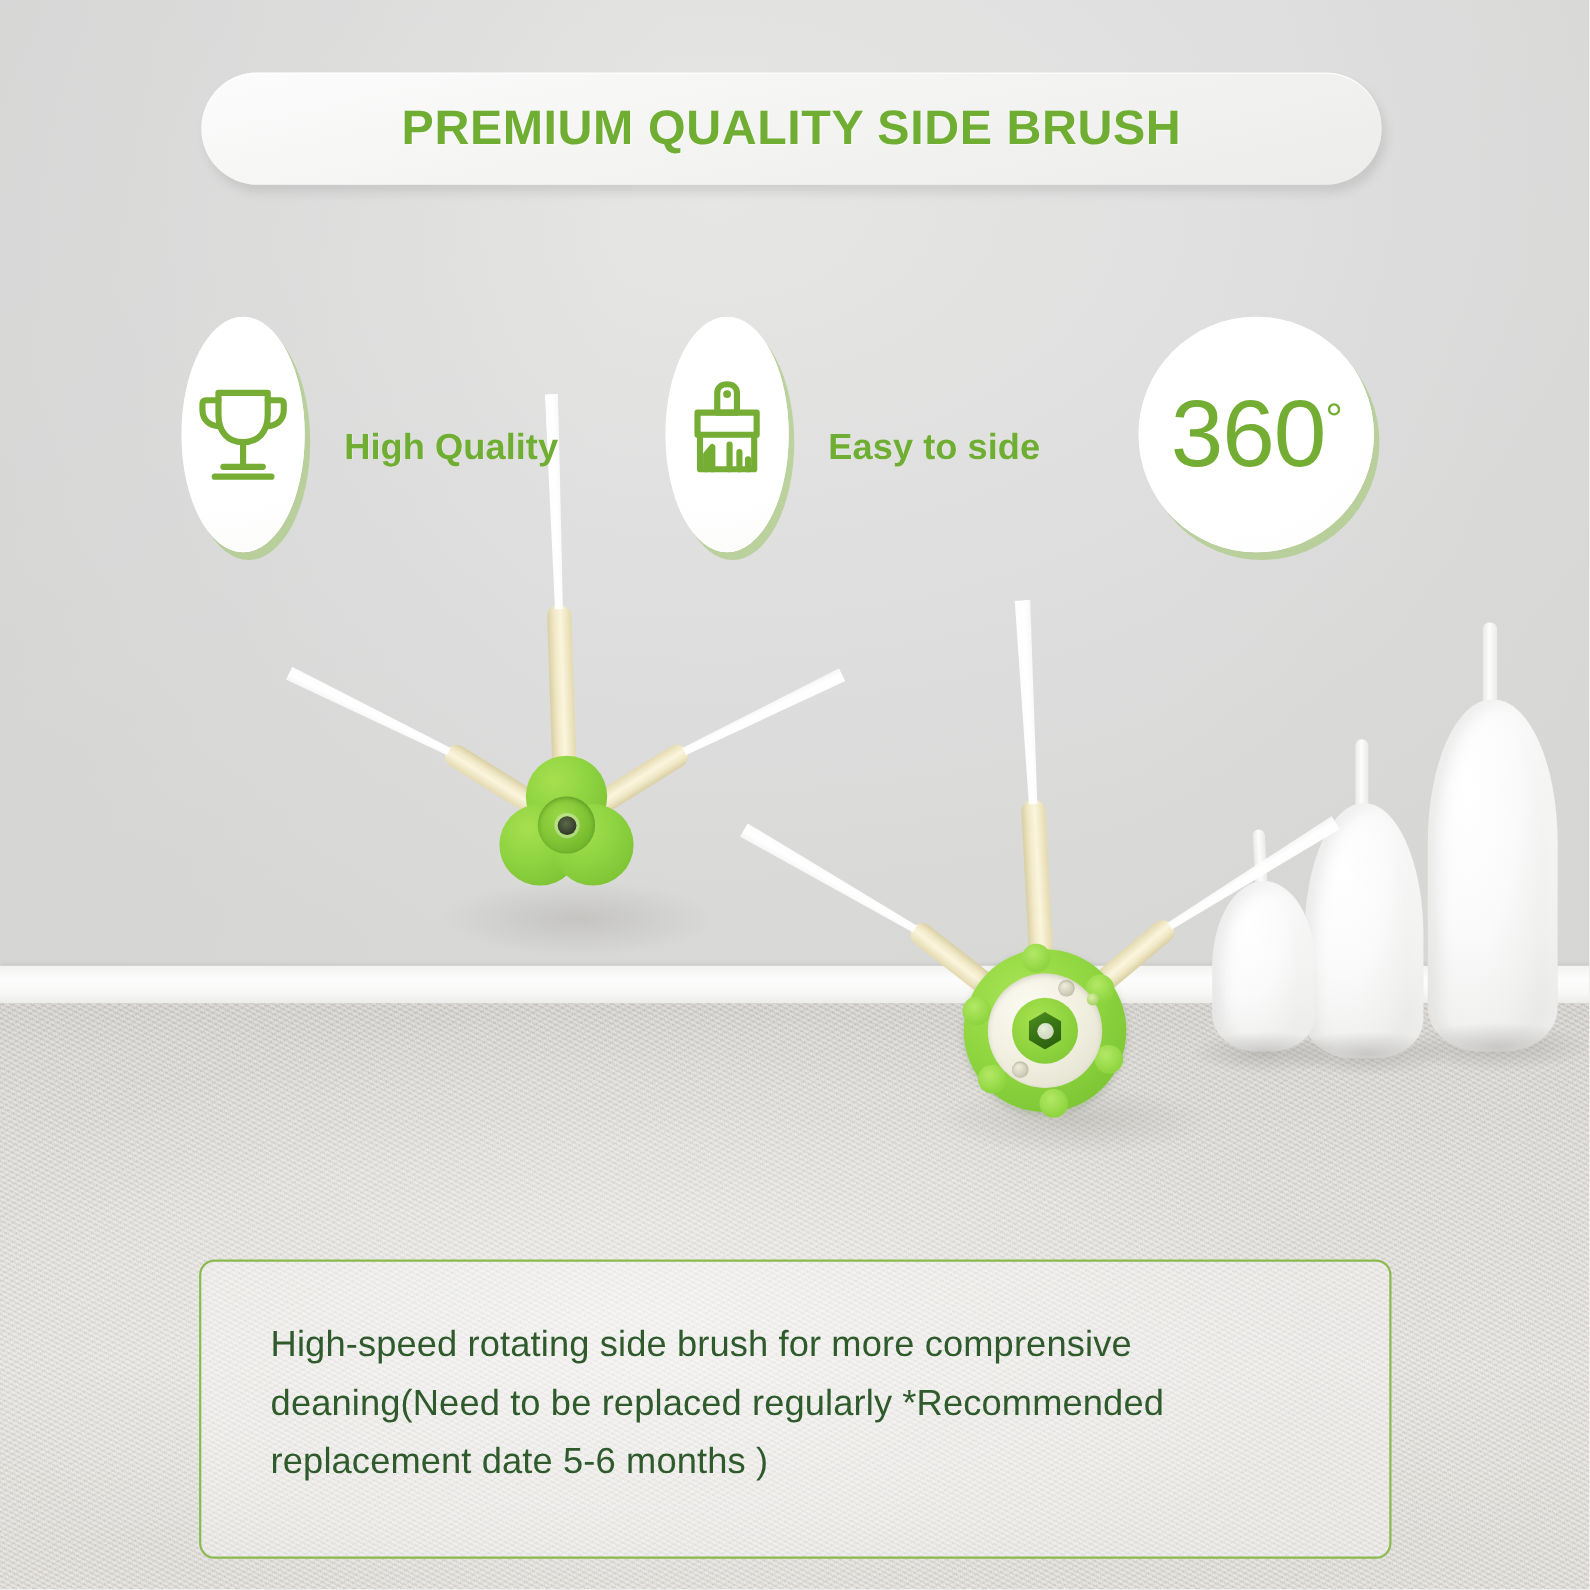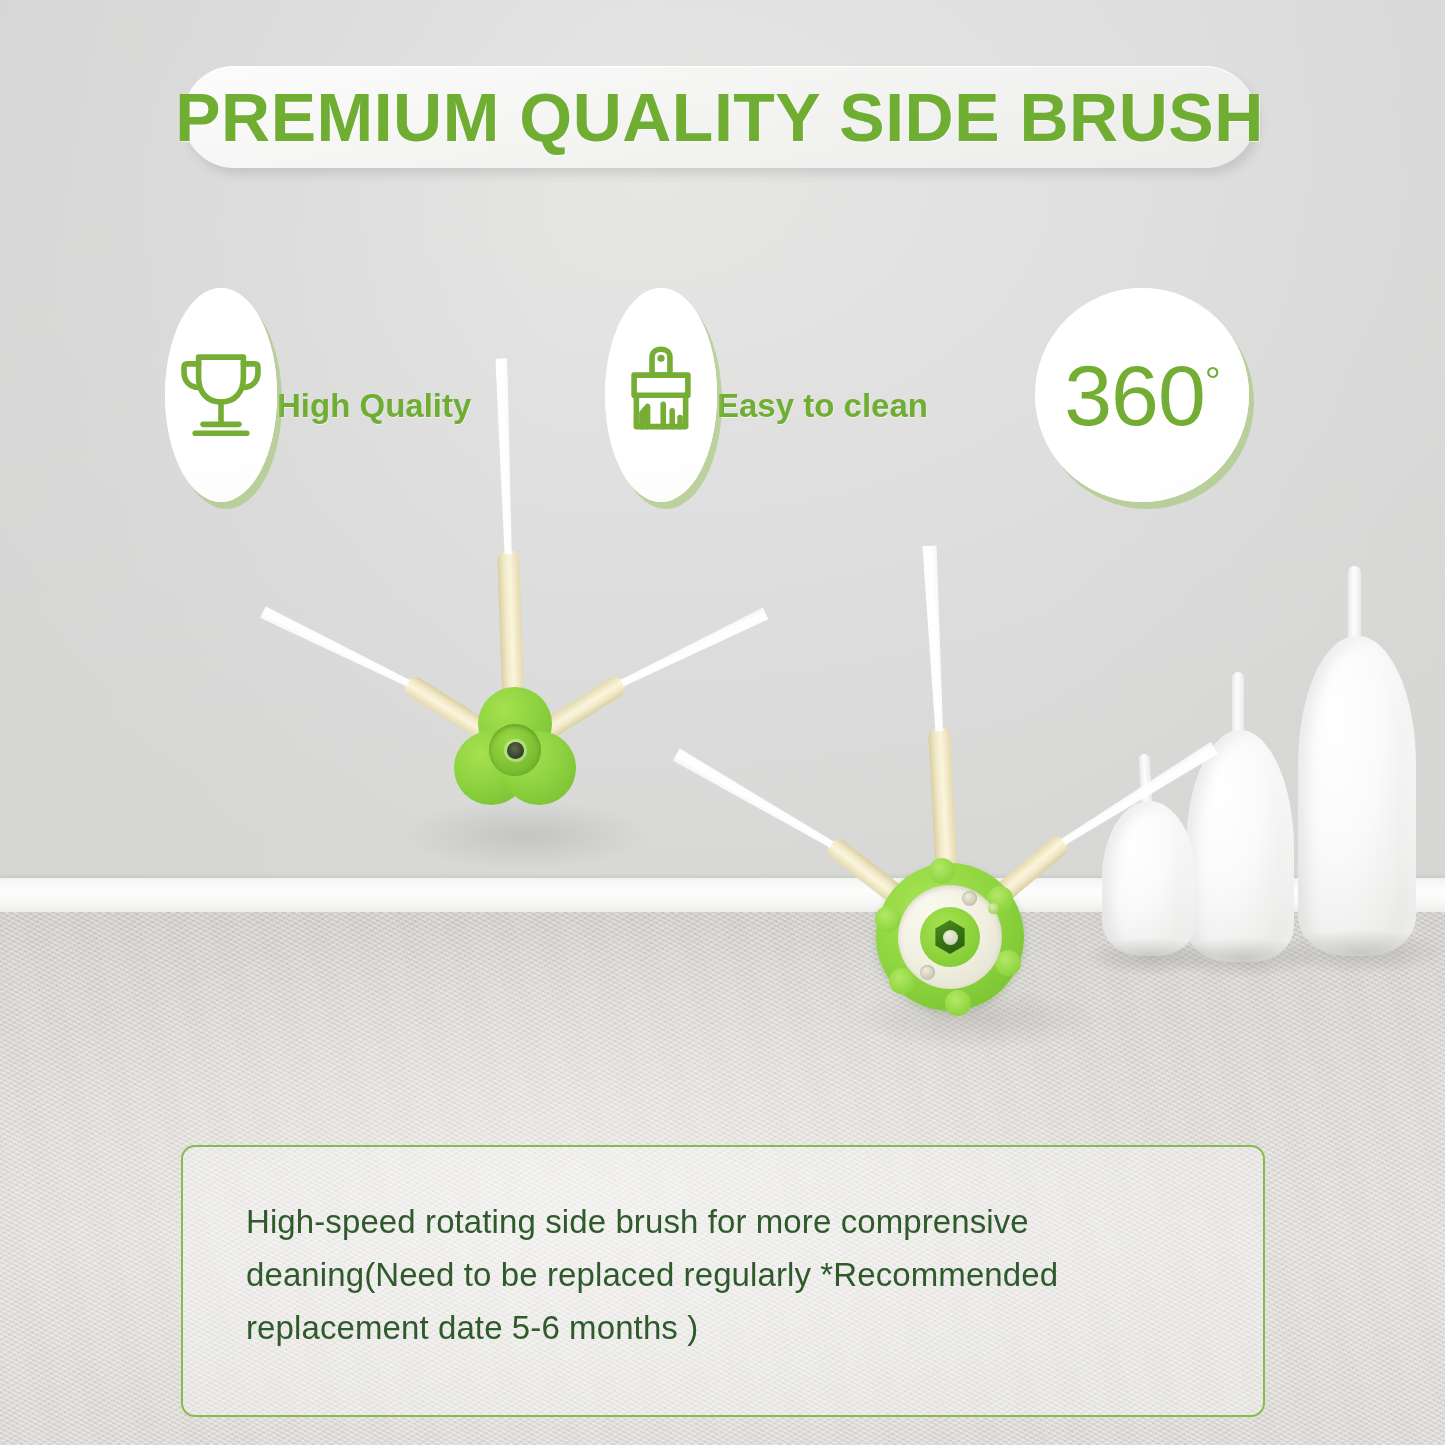--- a/index.html
+++ b/index.html
@@ -52,21 +52,21 @@
   .title-pill {
     position: absolute; left: 183px; top: 66px;
     width: 1073px; height: 102px;
     border-radius: 52px;
     background: linear-gradient(168deg, #fcfcfc 0%, #f4f4f3 46%, #ececeb 100%);
     box-shadow: 4px 7px 9px rgba(120,120,120,.20), 0 1px 0 rgba(255,255,255,.9) inset;
     display: flex; align-items: center; justify-content: center;
   }
   .title-text {
     color: #6fae32;
-    font-size: 68px;
+    font-size: 44px;
     font-weight: bold;
     letter-spacing: .5px;
     white-space: nowrap;
     text-shadow: 1px 1px 0 rgba(255,255,255,.6);
   }
 
   
   .feature {
     position: absolute;
     width: 260px;
@@ -84,20 +84,21 @@
     box-shadow: 5px 7px 0 0 rgba(141,190,78,.45), 0 0 0 1px rgba(255,255,255,.8) inset;
     display: flex; align-items: center; justify-content: center;
   }
   .feat-label {
     margin-top: 22px;
     color: #6fae32;
     font-size: 33px;
     font-weight: bold;
     white-space: nowrap;
     text-shadow: .5px .5px 0 rgba(255,255,255,.55);
+    margin-left: 36px;
   }
   .deg-text {
     color: #73ad33;
     font-size: 86px;
     font-weight: normal;
     letter-spacing: -1px;
     line-height: 1;
   }
   .deg-text sup { font-size: 40px; vertical-align: super; }
 
@@ -400,21 +401,21 @@
           <circle cx="50" cy="19" r="3.2" fill="#76ad35" stroke="none"></circle>
           <path d="M26 34 H74 V52 H26 Z"></path>
           <path d="M28 52 V80 H72 V52"></path>
           <path d="M33 80 V68 L38 62 V80"></path>
           <path d="M52 80 V60"></path>
           <path d="M60 80 V66"></path>
           <path d="M67 80 V72"></path>
         </svg>
       </span>
     </div>
-    <div class="feat-label">Easy to clean</div>
+    <div class="feat-label">Easy to side</div>
   </div>
 
   <div class="feature feat-3">
     <div class="badge">
       <div class="deg-text">
         <span>360</span><sup>°</sup>
       </div>
     </div>
   </div>
 

